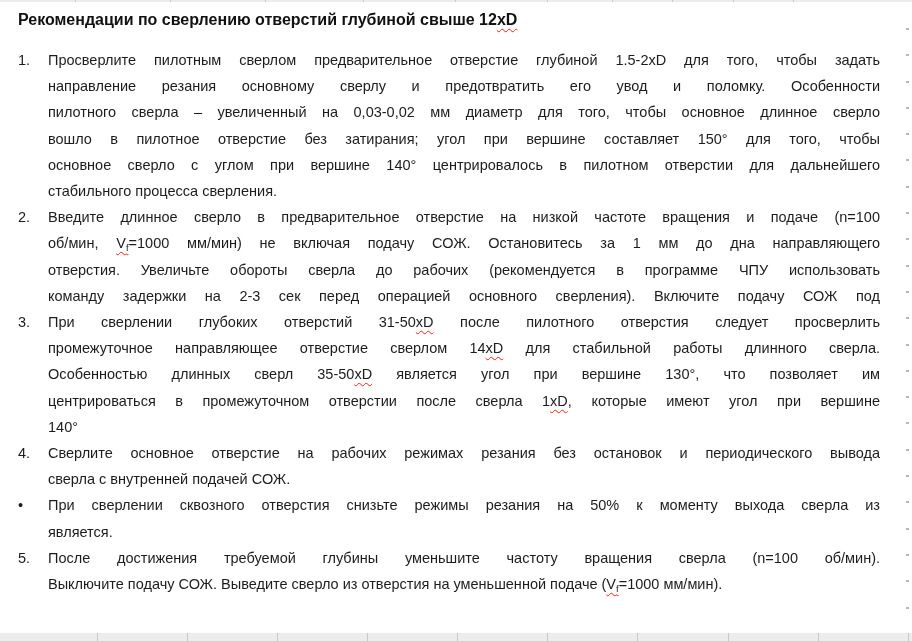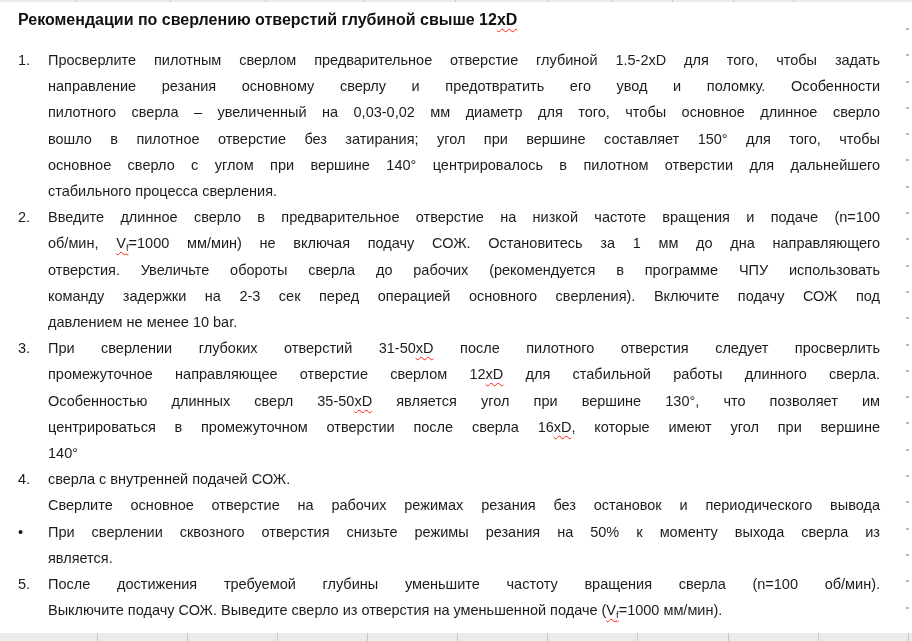--- a/index.html
+++ b/index.html
@@ -81,34 +81,33 @@
           <div class="ln"><span>вошло в пилотное отверстие без затирания; угол при вершине составляет 150° для того, чтобы</span></div>
           <div class="ln"><span>основное сверло с углом при вершине 140° центрировалось в пилотном отверстии для дальнейшего</span></div>
           <div class="ln last"><span>стабильного процесса сверления.</span></div>
         </div>
         <div class="item">
           <span class="marker">2.</span>
           <div class="ln"><span>Введите длинное сверло в предварительное отверстие на низкой частоте вращения и подаче (n=100</span></div>
           <div class="ln"><span>об/мин, </span><span class="sq"><span>V</span><sub>f</sub></span><span>=1000 мм/мин) не включая подачу СОЖ. Остановитесь за 1 мм до дна направляющего</span></div>
           <div class="ln"><span>отверстия. Увеличьте обороты сверла до рабочих (рекомендуется в программе ЧПУ использовать</span></div>
           <div class="ln"><span>команду задержки на 2-3 сек перед операцией основного сверления). Включите подачу СОЖ под</span></div>
-          <div class="ln last"><span>давлением не менее 10 bar.</span></div>
         </div>
         <div class="item">
           <span class="marker">3.</span>
           <div class="ln"><span>При сверлении глубоких отверстий 31-50</span><span class="sq"><span>xD</span></span><span> после пилотного отверстия следует просверлить</span></div>
-          <div class="ln"><span>промежуточное направляющее отверстие сверлом 12</span><span class="sq"><span>xD</span></span><span> для стабильной работы длинного сверла.</span></div>
+          <div class="ln"><span>промежуточное направляющее отверстие сверлом 14</span><span class="sq"><span>xD</span></span><span> для стабильной работы длинного сверла.</span></div>
           <div class="ln"><span>Особенностью длинных сверл 35-50</span><span class="sq"><span>xD</span></span><span> является угол при вершине 130°, что позволяет им</span></div>
-          <div class="ln"><span>центрироваться в промежуточном отверстии после сверла 16</span><span class="sq"><span>xD</span></span><span>, которые имеют угол при вершине</span></div>
+          <div class="ln"><span>центрироваться в промежуточном отверстии после сверла 1</span><span class="sq"><span>xD</span></span><span>, которые имеют угол при вершине</span></div>
           <div class="ln last"><span>140°</span></div>
         </div>
         <div class="item">
           <span class="marker">4.</span>
+          <div class="ln"><span>Сверлите основное отверстие на рабочих режимах резания без остановок и периодического вывода</span></div>
           <div class="ln last"><span>сверла с внутренней подачей СОЖ.</span></div>
-          <div class="ln"><span>Сверлите основное отверстие на рабочих режимах резания без остановок и периодического вывода</span></div>
         </div>
         <div class="item">
           <span class="marker">•</span>
           <div class="ln"><span>При сверлении сквозного отверстия снизьте режимы резания на 50% к моменту выхода сверла из</span></div>
           <div class="ln last"><span>является.</span></div>
         </div>
         <div class="item">
           <span class="marker">5.</span>
           <div class="ln"><span>После достижения требуемой глубины уменьшите частоту вращения сверла (n=100 об/мин).</span></div>
           <div class="ln last"><span>Выключите подачу СОЖ. Выведите сверло из отверстия на уменьшенной подаче (</span><span class="sq"><span>V</span><sub>f</sub></span><span>=1000 мм/мин).</span></div>

